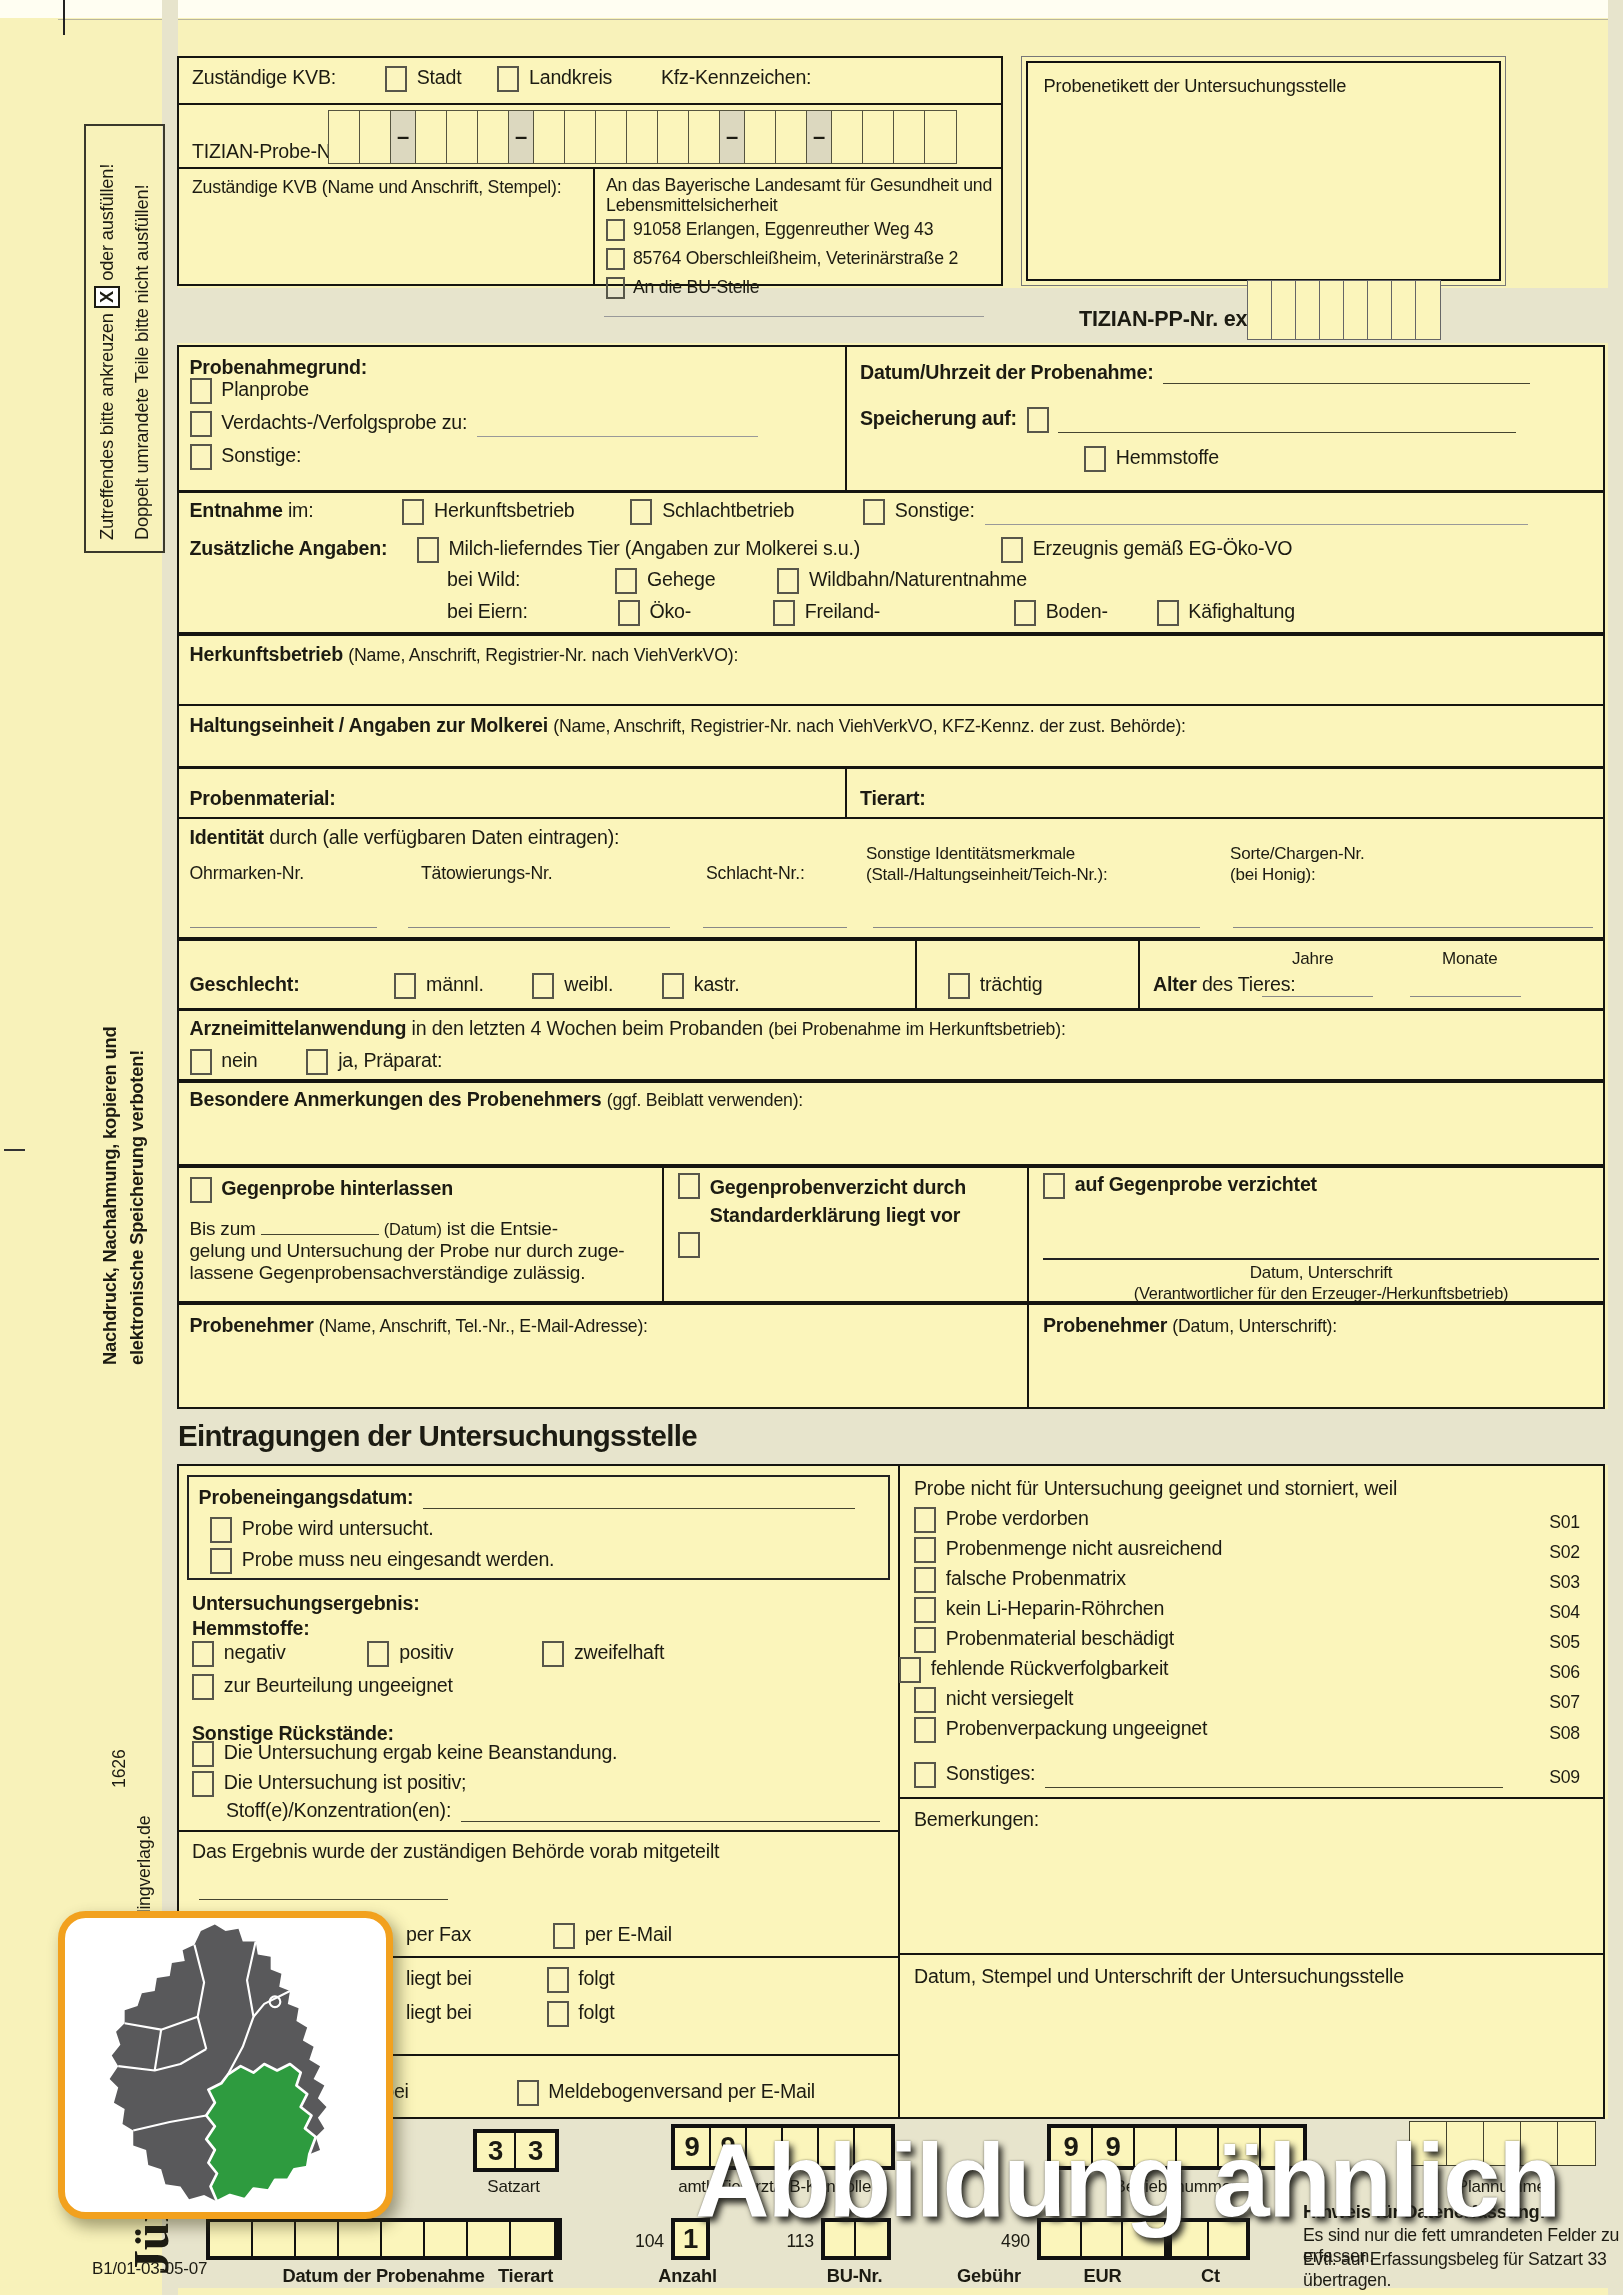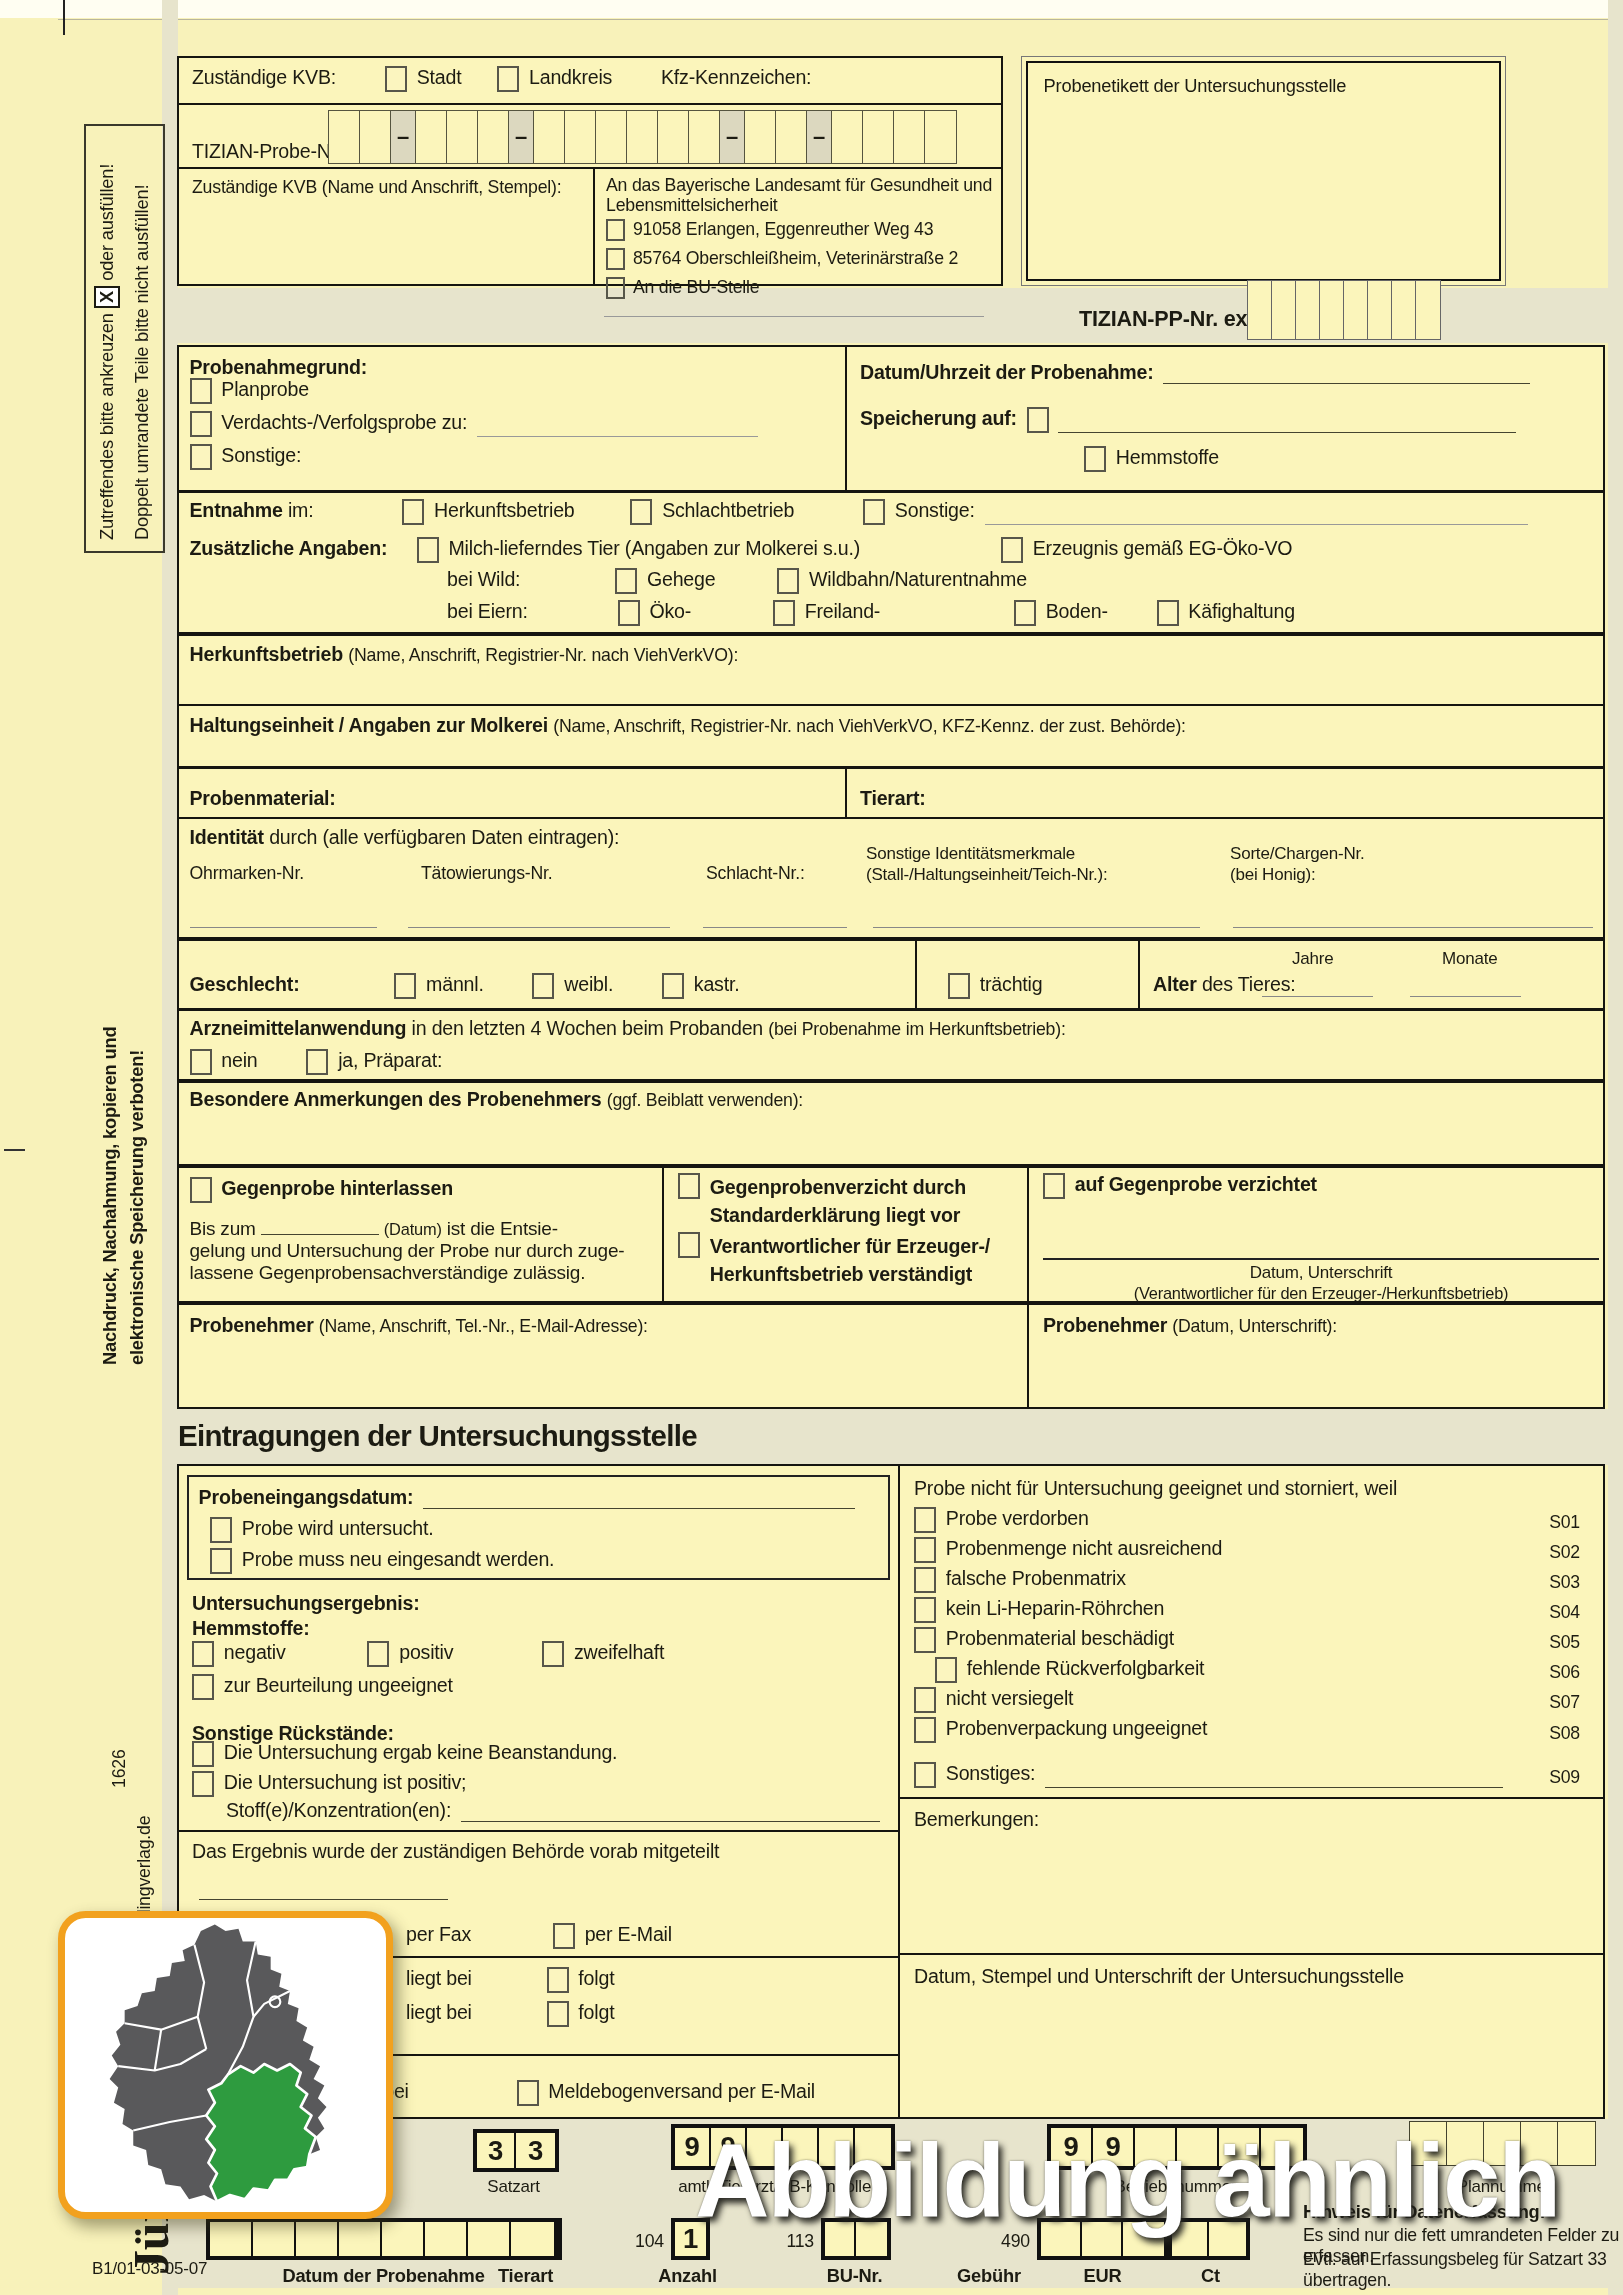--- a/index.html
+++ b/index.html
@@ -292,21 +292,20 @@
       <span>ist die Entsie-</span><br>
       <span>gelung und Untersuchung der Probe nur durch zuge-</span><br>
       <span>lassene Gegenprobensachverständige zulässig.</span>
     </div>
     <div class="a fx" style="left:499px;top:826px;align-items:flex-start">
       <span class="cb"></span>
       <span class="b" style="line-height:1.45"><span>Gegenprobenverzicht durch</span><br><span>Standarderklärung liegt vor</span></span>
     </div>
     <div class="a fx" style="left:499px;top:885px;align-items:flex-start">
       <span class="cb"></span>
-      <span class="b" style="line-height:1.45"><span>Verantwortlicher für Erzeuger-/</span><br><span>Herkunftsbetrieb verständigt</span></span>
     </div>
     <div class="a fx" style="left:864px;top:826px">
       <span class="cb"></span>
       <span class="b">auf Gegenprobe verzichtet</span>
     </div>
     <div class="a" style="left:864px;top:911px;width:556px;border-top:2px solid #222"></div>
     <div class="a f26" style="left:864px;top:916px;width:556px;text-align:center">Datum, Unterschrift</div>
     <div class="a f25" style="left:864px;top:937px;width:556px;text-align:center">(Verantwortlicher für den Erzeuger-/Herkunftsbetrieb)</div>
     <div class="hl" style="left:0;top:954px;width:100%;height:3.9px"></div>
 
@@ -411,21 +410,21 @@
     <div class="a fx" style="left:735px;top:131px">
         <span class="cb"></span>
         <span>kein Li-Heparin-Röhrchen</span>
       </div>
     <div class="code" style="left:1342px;top:136px;width:59px">S04</div>
     <div class="a fx" style="left:735px;top:161px">
         <span class="cb"></span>
         <span>Probenmaterial beschädigt</span>
       </div>
     <div class="code" style="left:1342px;top:166px;width:59px">S05</div>
-    <div class="a fx" style="left:756px;top:191px">
+    <div class="a fx" style="left:720px;top:191px">
         <span class="cb"></span>
         <span>fehlende Rückverfolgbarkeit</span>
       </div>
     <div class="code" style="left:1342px;top:196px;width:59px">S06</div>
     <div class="a fx" style="left:735px;top:221px">
         <span class="cb"></span>
         <span>nicht versiegelt</span>
       </div>
     <div class="code" style="left:1342px;top:226px;width:59px">S07</div>
     <div class="a fx" style="left:735px;top:251px">

